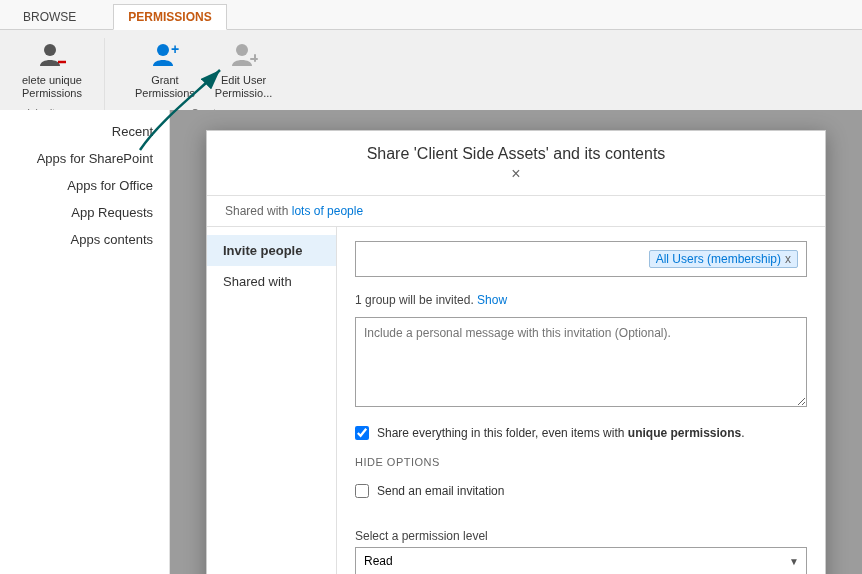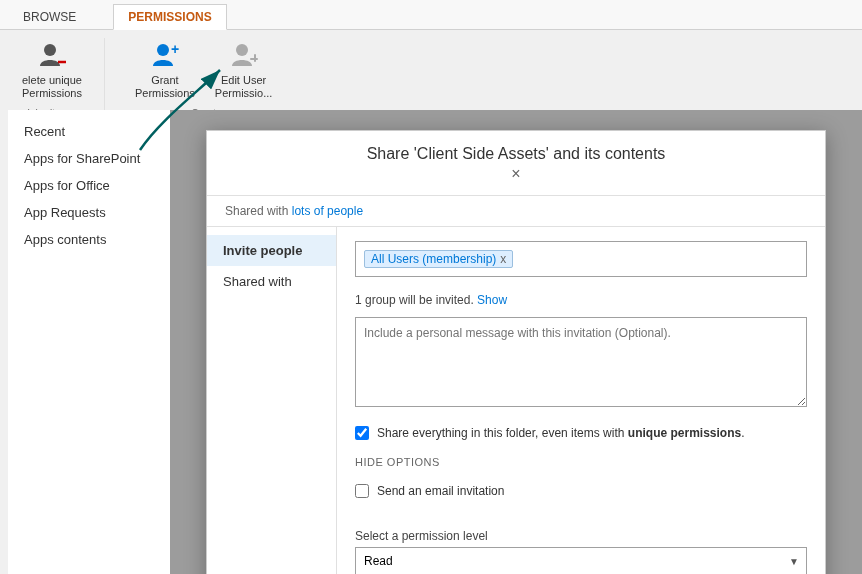--- a/index.html
+++ b/index.html
@@ -85,26 +85,27 @@
     .ribbon-group-label {
       font-size: 10px;
       color: #666;
       margin-top: 2px;
     }
 
     
     .sidebar {
       position: absolute;
       top: 110px;
-      left: 8px;
+      left: 0;
       width: 170px;
       height: calc(574px - 110px);
       background: #fff;
       border-right: 1px solid #e0e0e0;
       padding: 8px 0;
+      text-align: right;
     }
     .sidebar-item {
       padding: 6px 16px;
       font-size: 13px;
       color: #333;
       cursor: pointer;
     }
 
     
     .main-content {
@@ -200,20 +201,21 @@
       border: 1px solid #a0a0a0;
       padding: 6px 8px;
       font-size: 13px;
       min-height: 36px;
       display: flex;
       align-items: center;
       flex-wrap: wrap;
       gap: 4px;
       outline: none;
       cursor: text;
+      justify-content: flex-end;
     }
 
     .invite-tag {
       background: #ddeeff;
       border: 1px solid #9bbfdf;
       padding: 1px 6px;
       border-radius: 2px;
       font-size: 12px;
       color: #0078d7;
       display: inline-flex;

